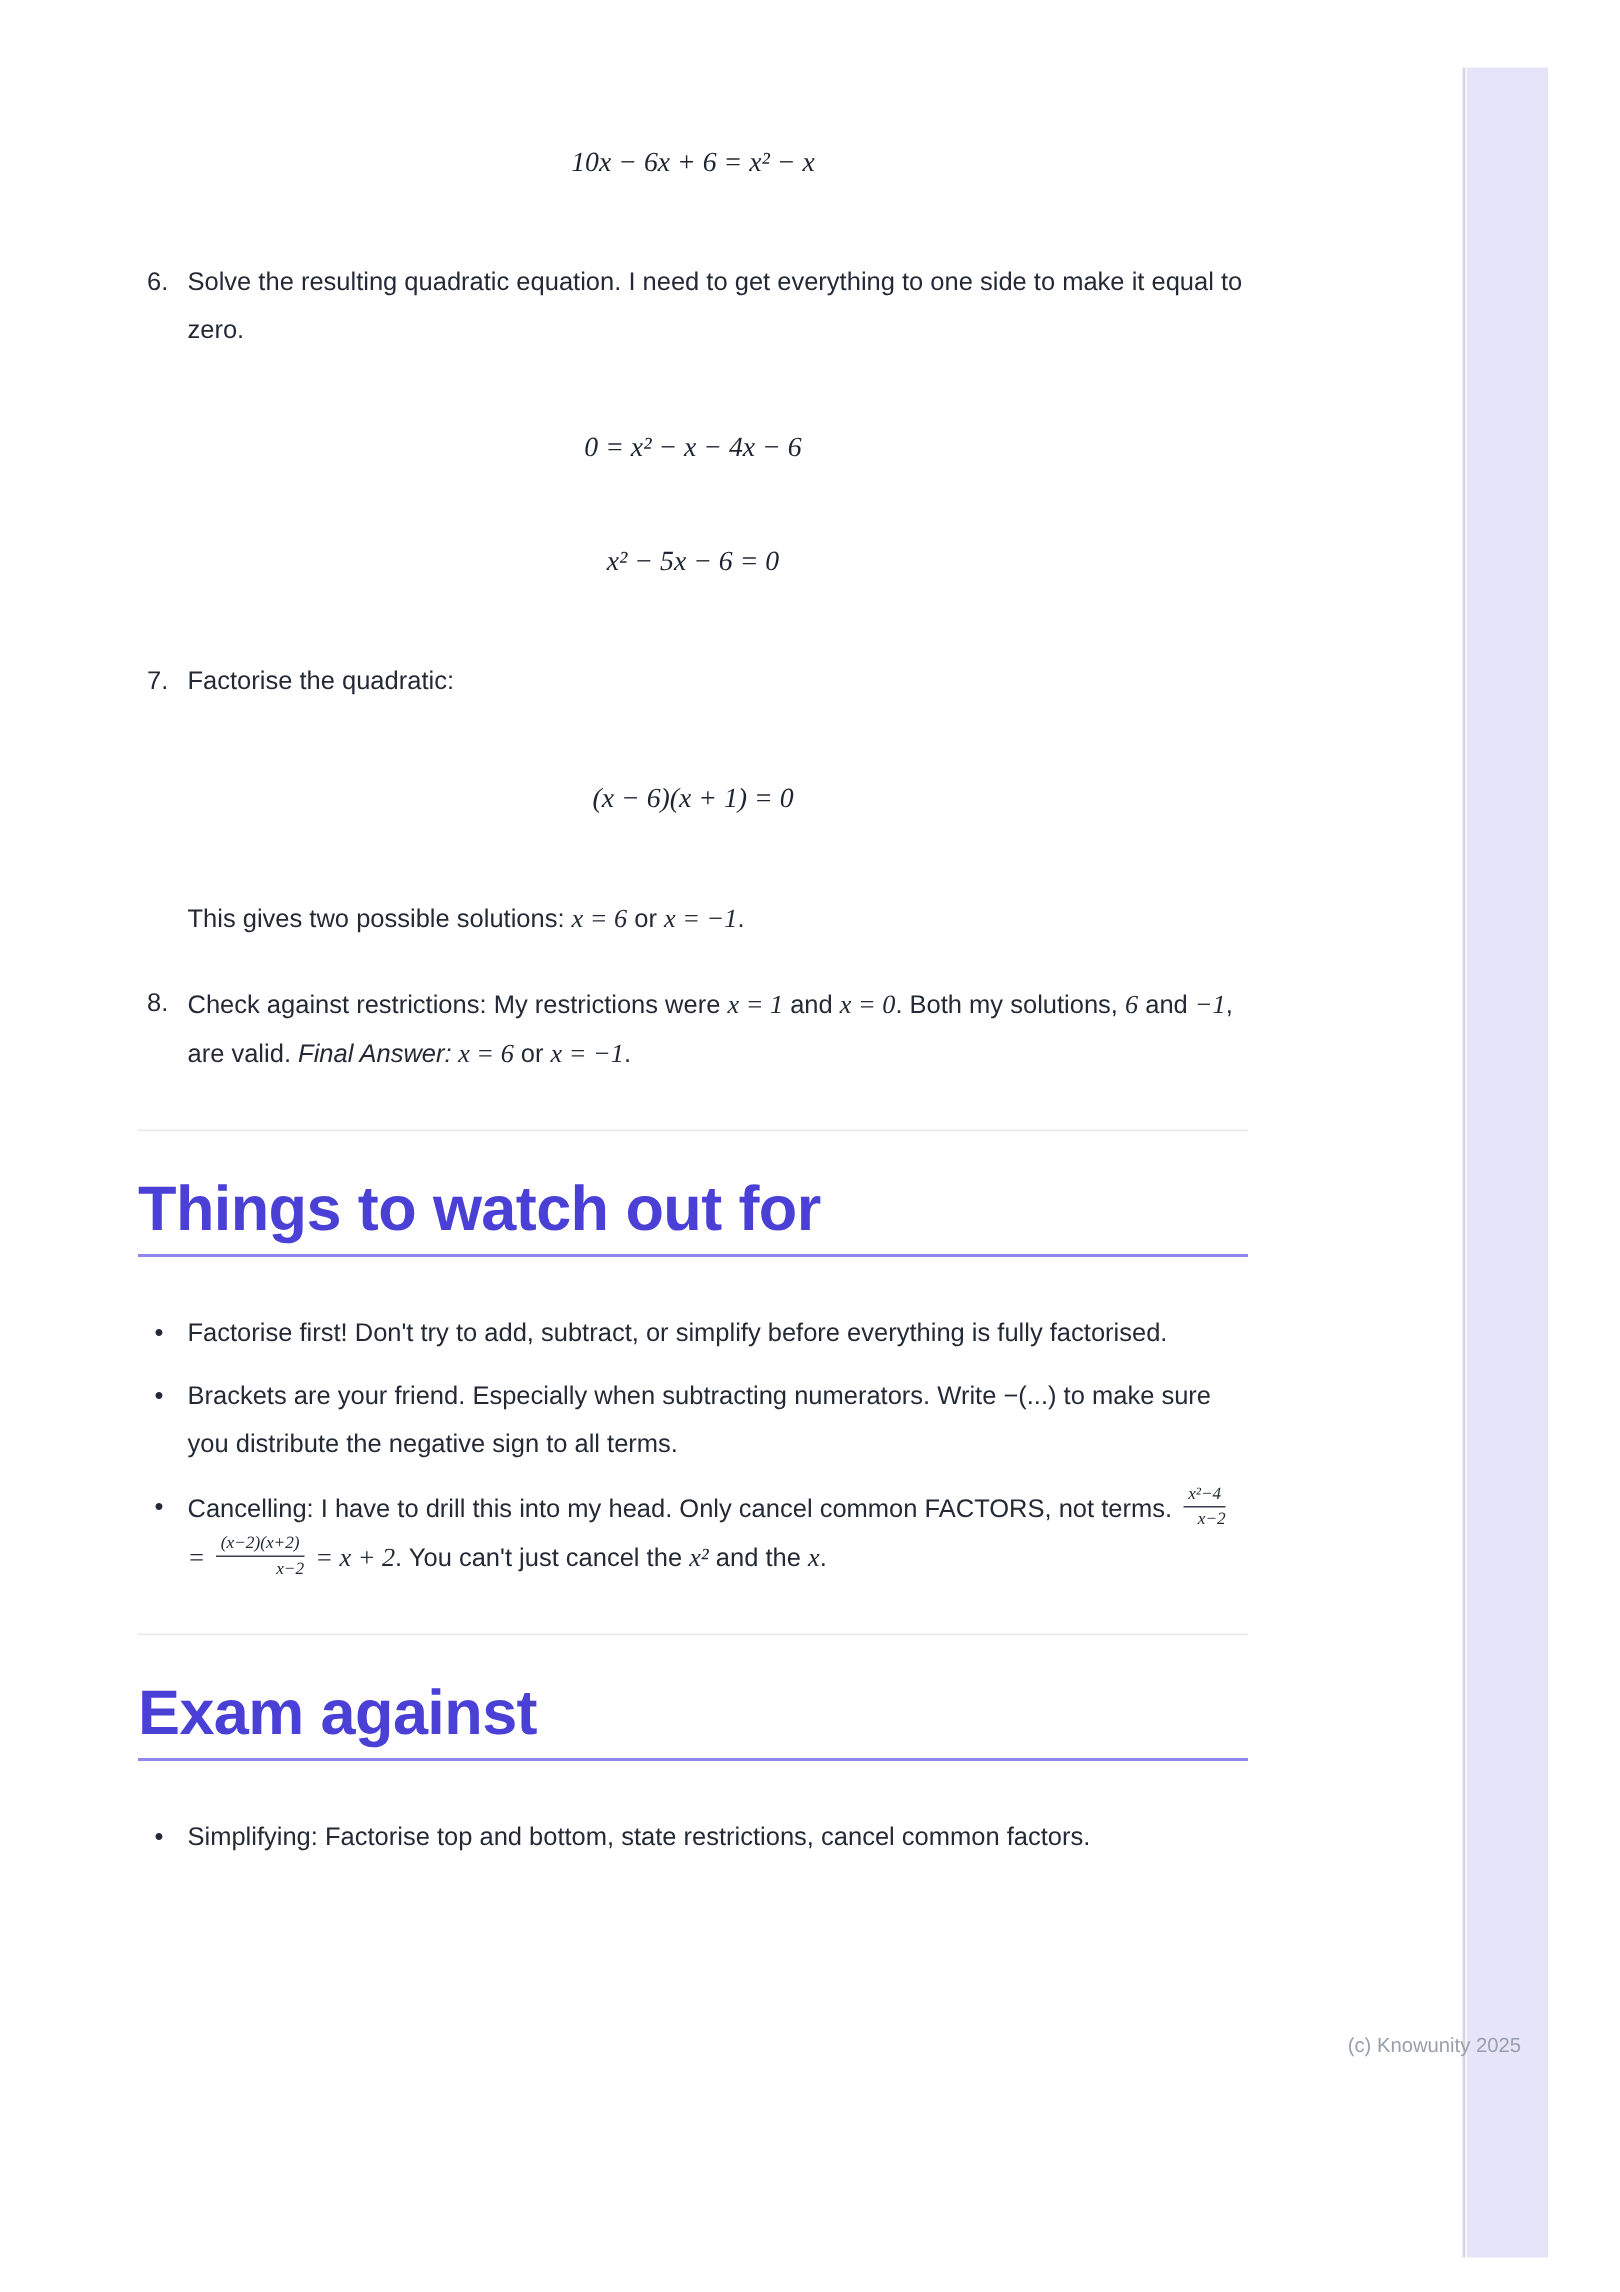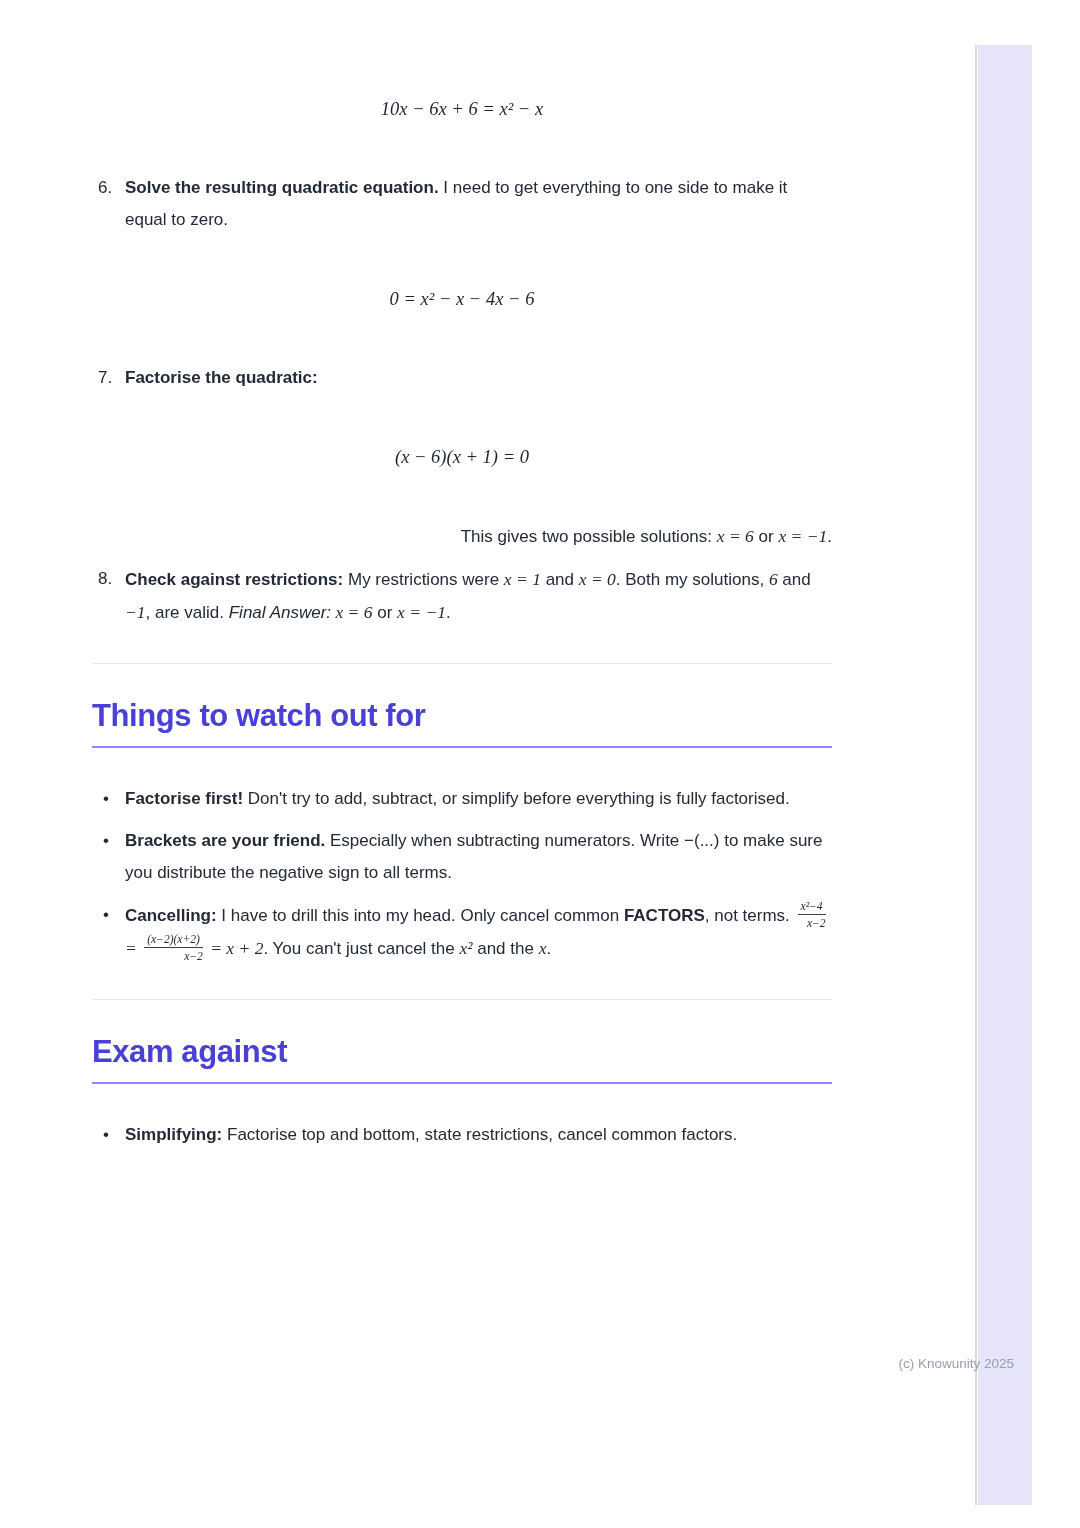--- a/index.html
+++ b/index.html
@@ -25,27 +25,27 @@
     font-family: "Liberation Serif", serif;
     font-style: italic;
     font-size: 18.5px;
     line-height: 26px;
     margin: 50px 0;
     color: #1c2430;
   }
   .eq:first-child { margin-top: 0; }
   .li { position: relative; padding-left: 33px; margin: 10px 0; }
   .li .marker { position: absolute; left: 6px; }
-  .b { font-weight: 700; }
+  .b { font-weight: 400; }
   .it { font-style: italic; }
   .math { font-family: "Liberation Serif", serif; font-style: italic; font-size: 17.5px; }
-  .note { padding-left: 33px; margin: 10px 0; text-align: right; }
+  .note { padding-left: 33px; margin: 24px 0; }
   hr.divider { border: none; border-top: 1px solid var(--divider, #e7e8ec); margin: 34px 0 0; }
   h2.section-title {
-    font-size: 31px;
+    font-size: 42px;
     font-weight: 700;
     letter-spacing: -0.4px;
     color: var(--heading, #4b40d6);
     margin-top: 36px;
     padding-bottom: 14px;
     border-bottom: 2px solid var(--underline, #8f88f0);
   }
   ul.bullets { list-style: none; margin-top: 24px; padding-top: 1px; }
   ul.bullets li { position: relative; padding-left: 33px; margin: 10px 0; }
   ul.bullets li::before {
@@ -105,20 +105,21 @@
 
   <div class="content">
 
     <div class="eq">10x − 6x + 6 = x² − x</div>
 
     <div class="li">
       <span class="marker">6.</span><span class="b">Solve the resulting quadratic equation.</span><span> I need to get everything to one side to make it equal to zero.</span>
     </div>
 
     <div class="eq">0 = x² − x − 4x − 6</div>
+    <div class="eq">x² − 5x − 6 = 0</div>
 
     <div class="li">
       <span class="marker">7.</span><span class="b">Factorise the quadratic:</span>
     </div>
 
     <div class="eq">(x − 6)(x + 1) = 0</div>
 
     <p class="note"><span>This gives two possible solutions: </span><span class="math">x = 6</span><span> or </span><span class="math">x = −1</span><span>.</span></p>
 
     <div class="li">

